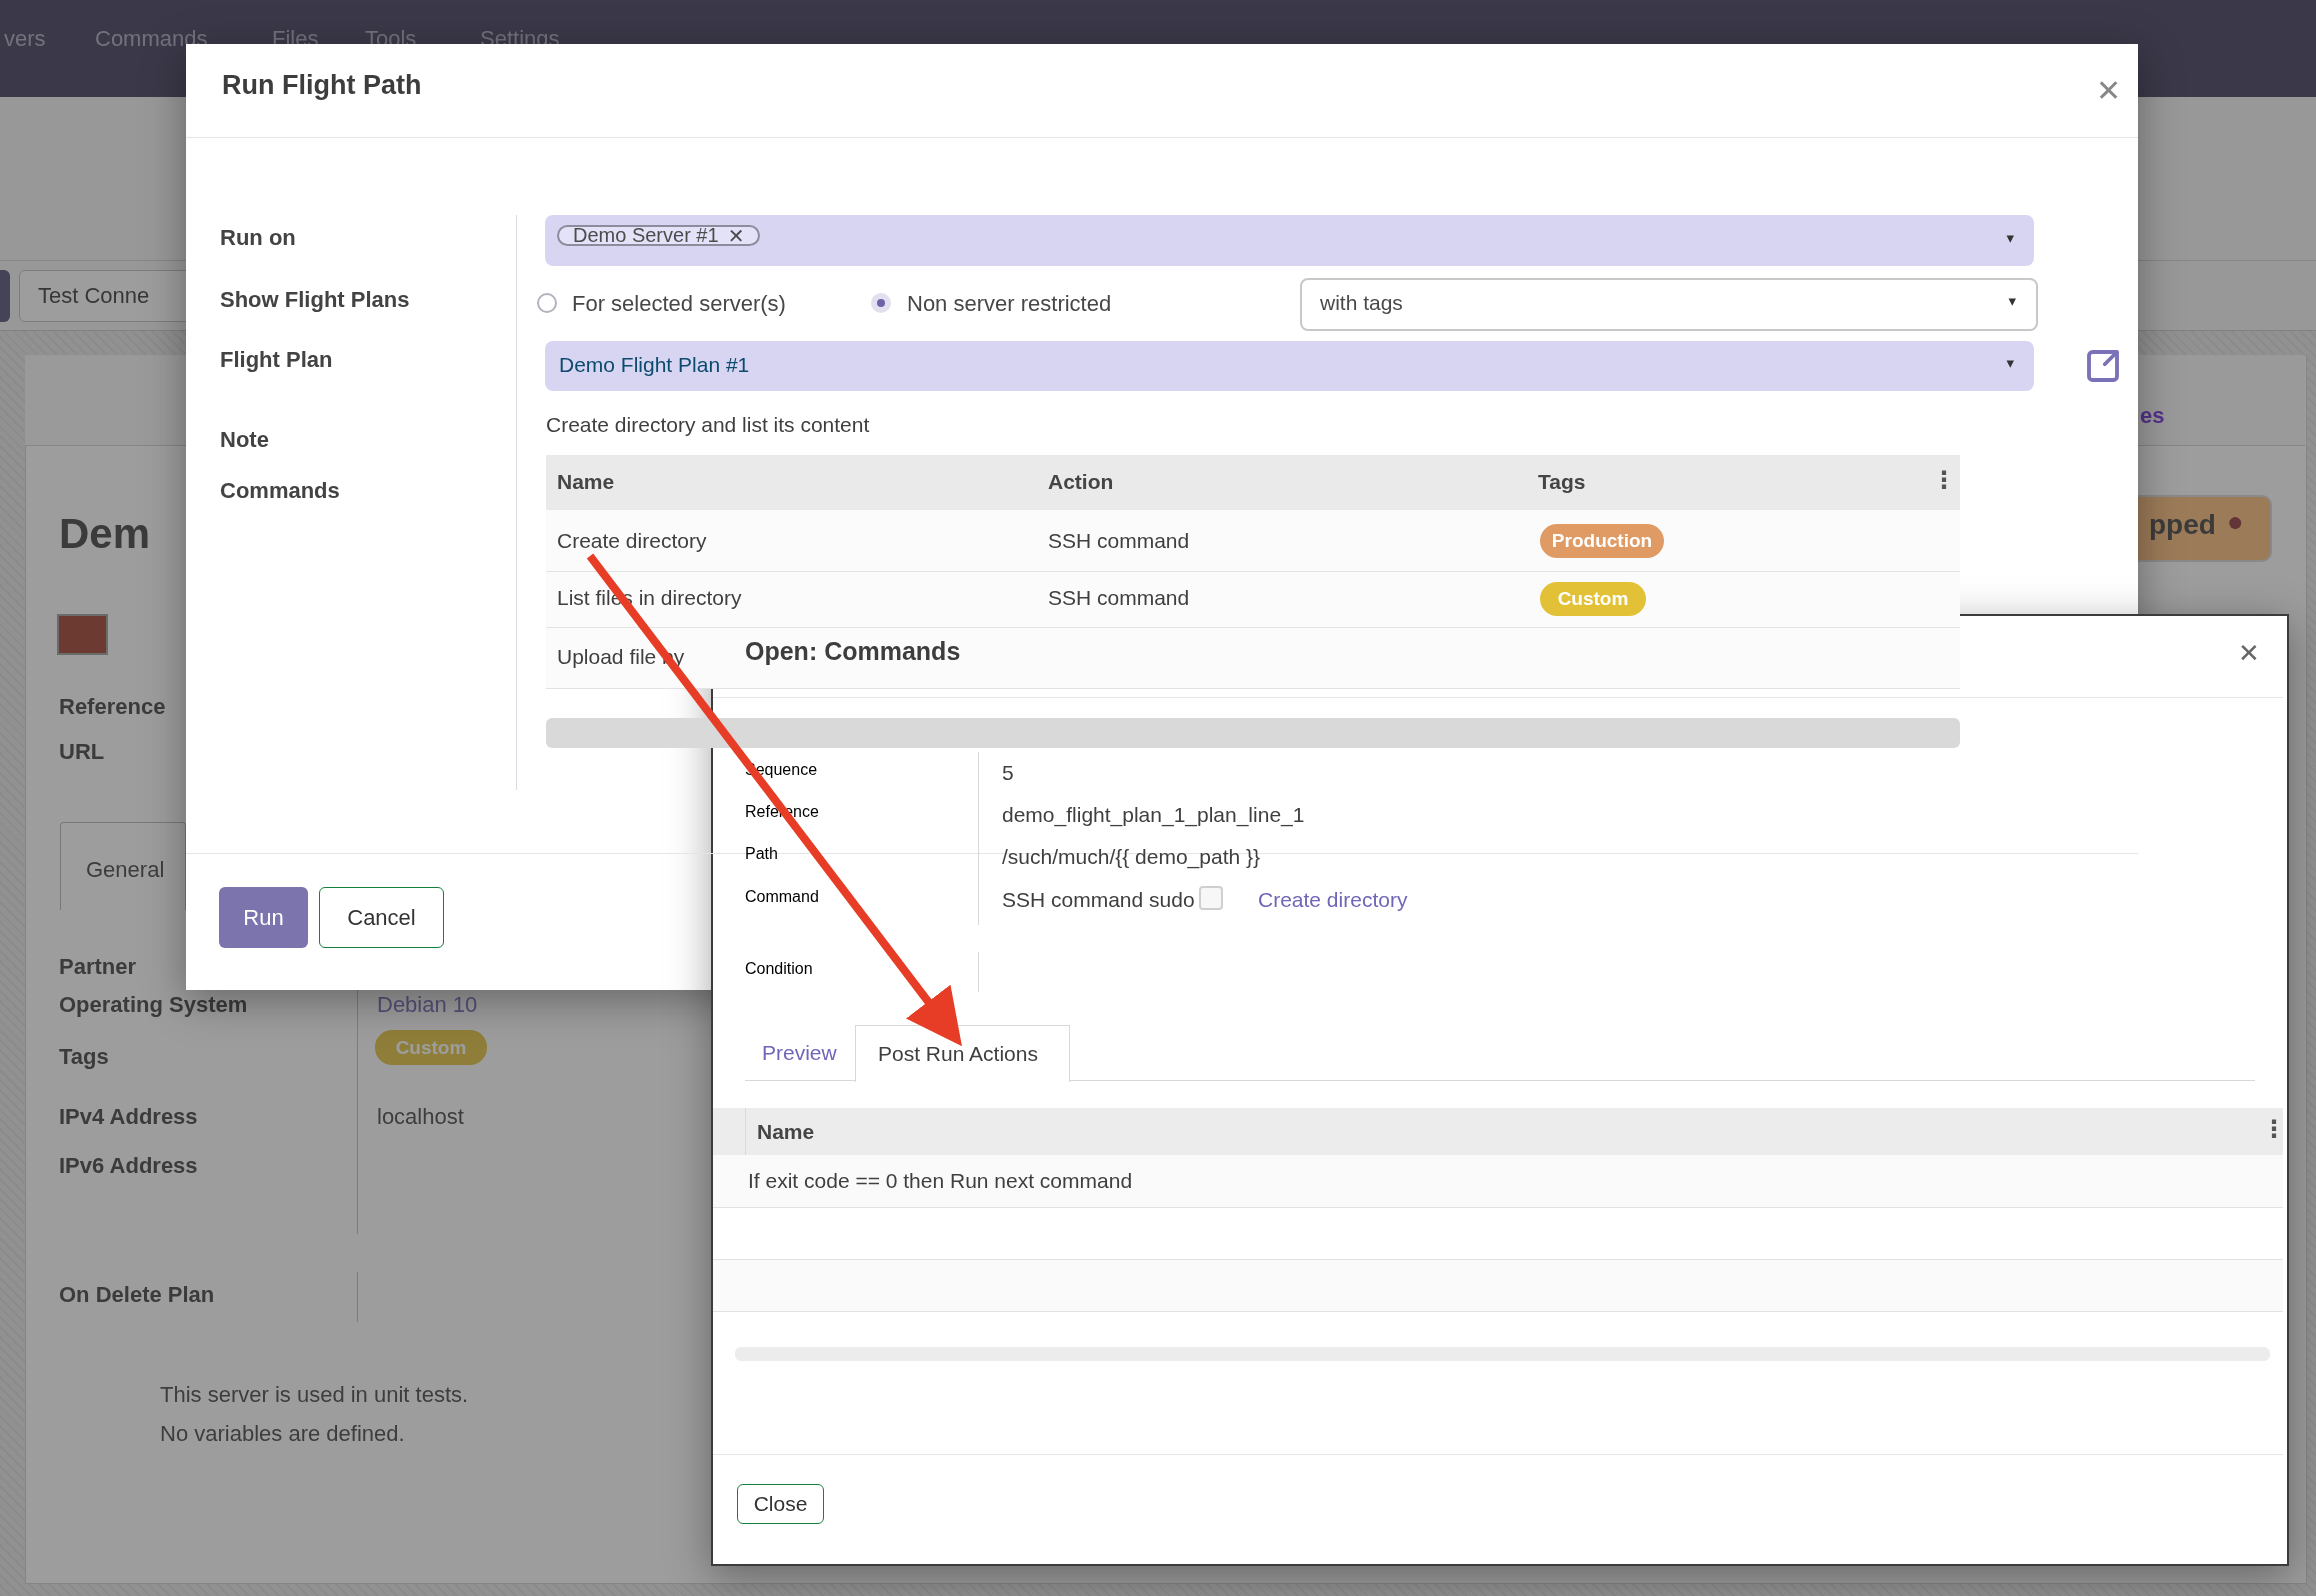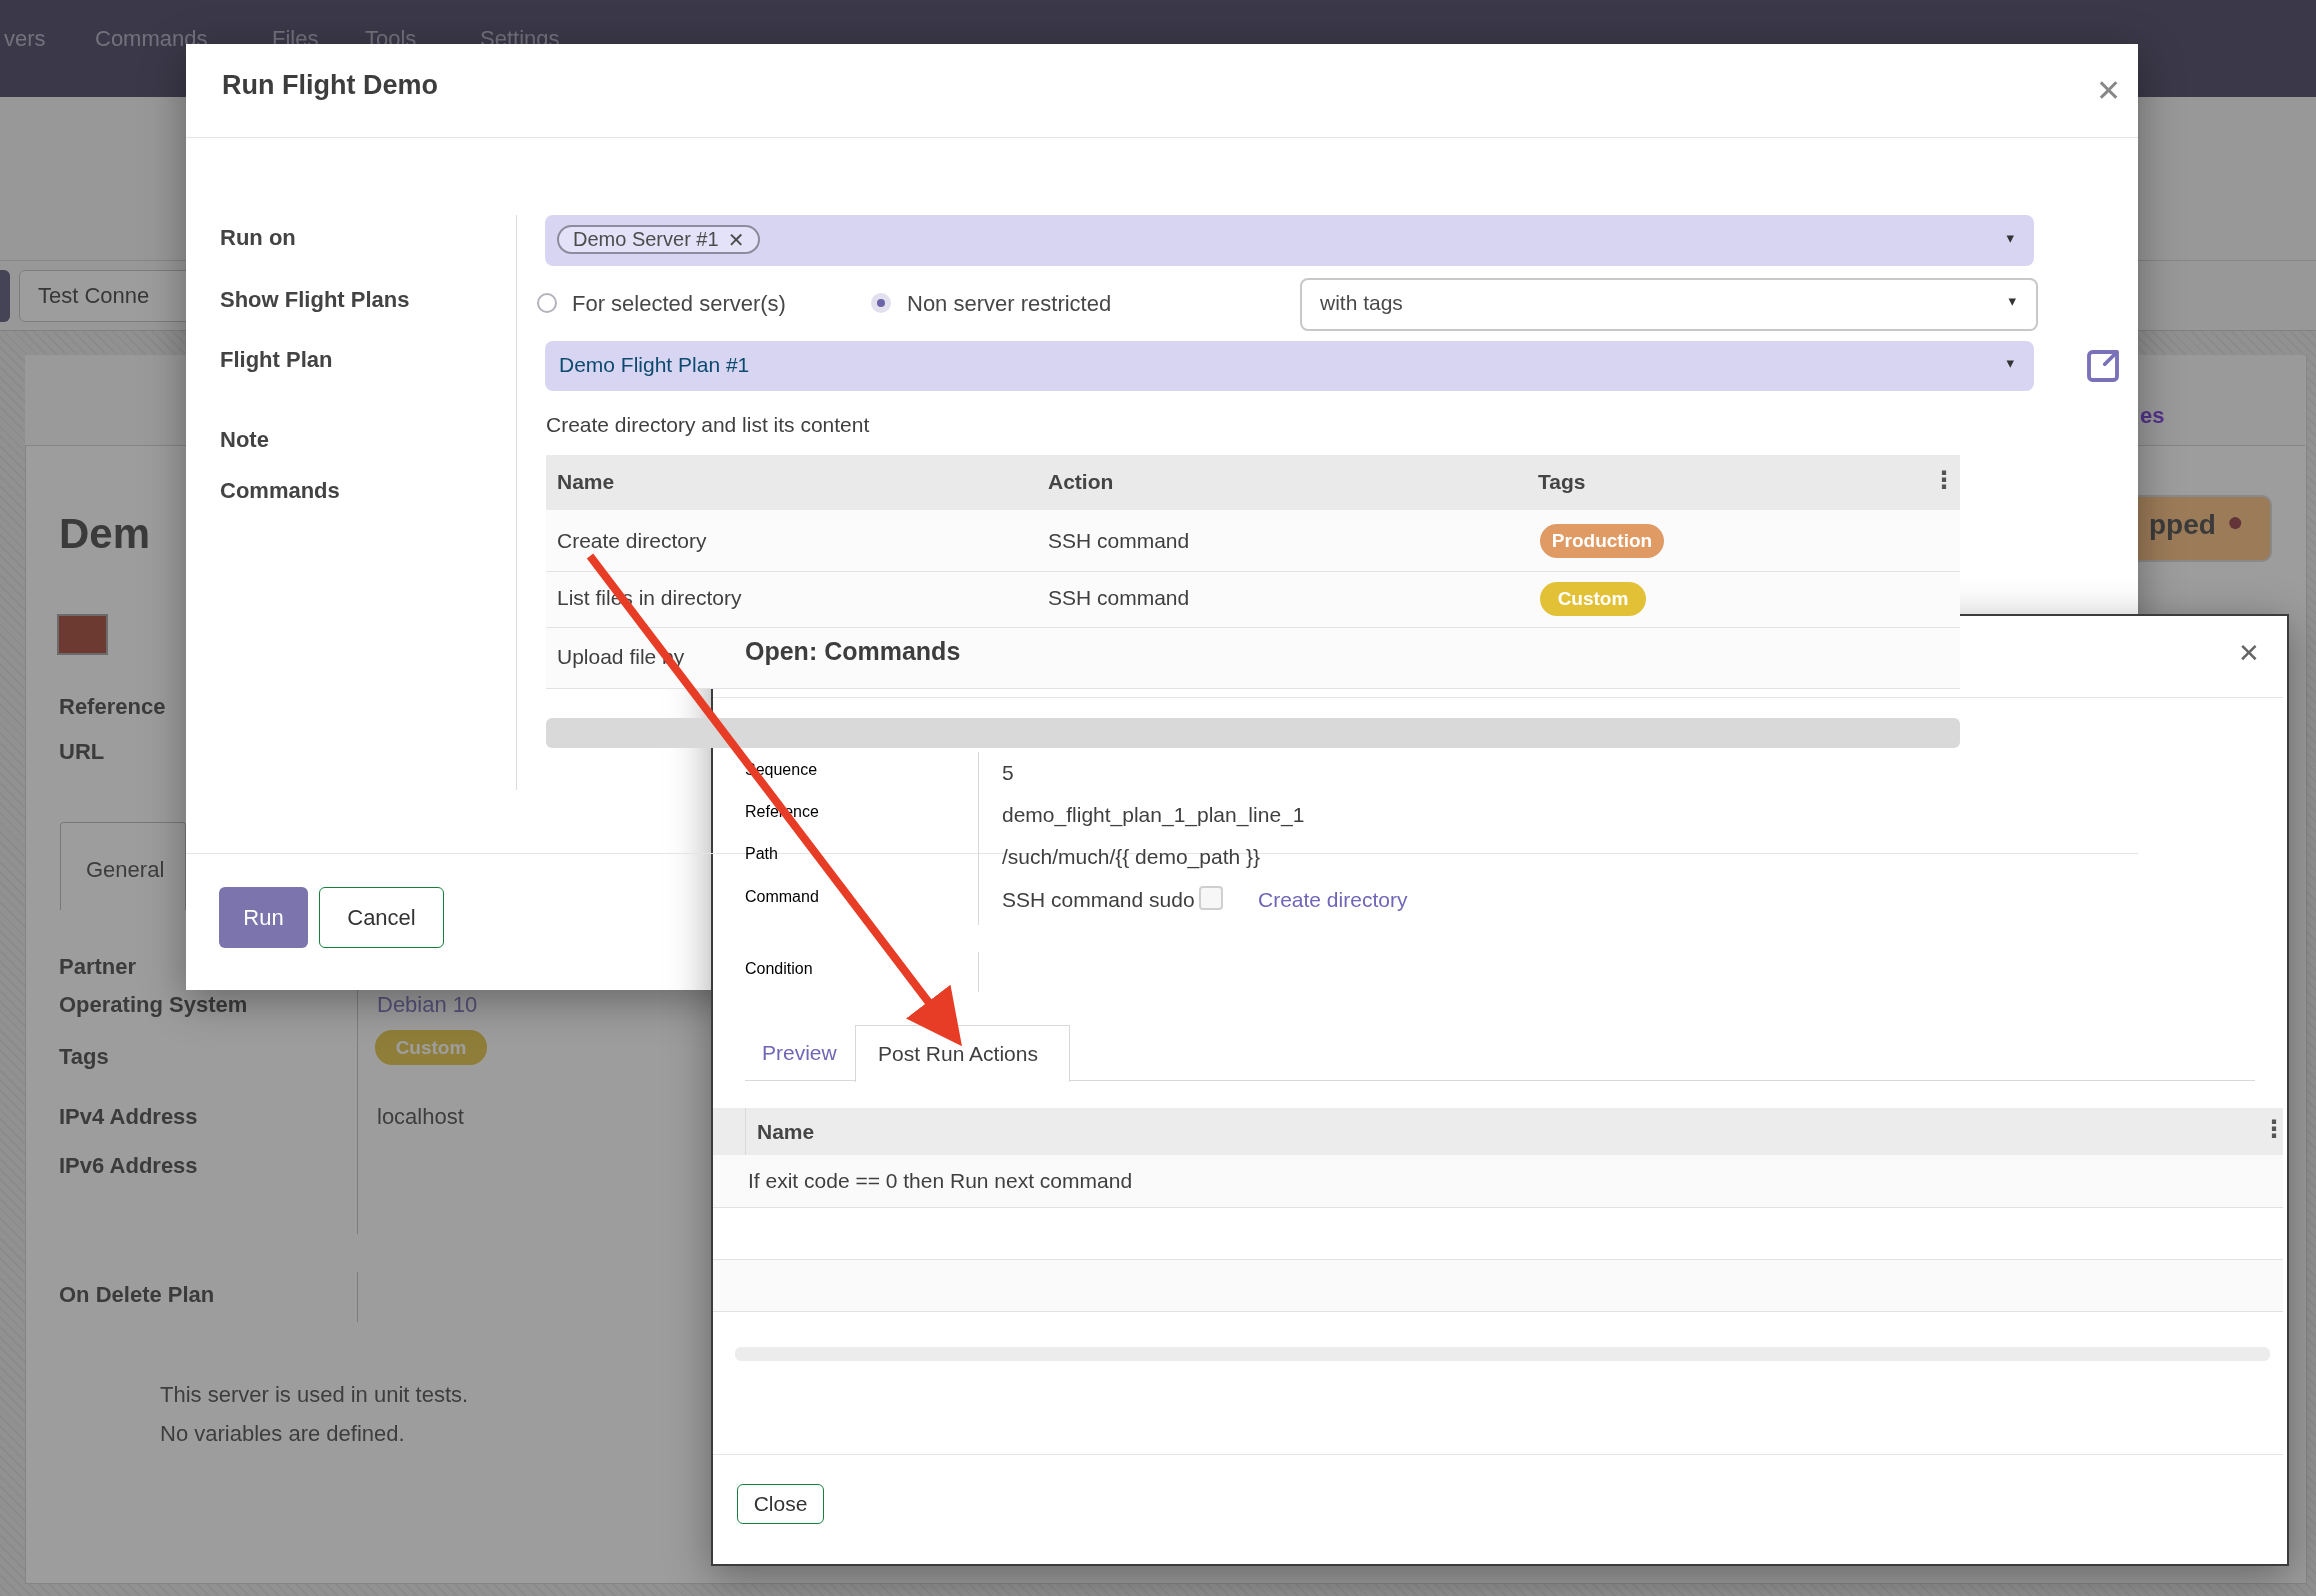--- a/index.html
+++ b/index.html
@@ -25,21 +25,21 @@
   .modal{background:#fff;z-index:20;}
   .m1{left:186px;top:44px;width:1952px;height:946px;box-shadow:0 10px 40px rgba(0,0,0,0.35);}
   .m2{left:711px;top:614px;width:1574px;height:948px;border:2px solid #3c3c3c;box-shadow:0 10px 40px rgba(0,0,0,0.35);}
   .mtitle{font-size:27px;font-weight:bold;color:#3d3d3d;}
   .xclose{font-size:30px;color:#888;cursor:pointer;line-height:1;}
   .flabel{font-size:22px;font-weight:bold;color:#434343;}
   .sep-h{height:1px;background:#e4e4ea;}
   .pinput{background:#d8d5f2;border-radius:8px;}
   .caret{font-size:15px;color:#333;}
   .tag-pill{border:2px solid #8c8c9c;border-radius:16px;background:#e4e2f8;
-            font-size:20px;color:#4c4c4c;display:flex;align-items:center;padding:0 14px;height:29px;box-sizing:border-box;}
+            font-size:20px;color:#4c4c4c;display:flex;align-items:center;padding:0 14px;height:21px;box-sizing:border-box;}
   .radio-label{font-size:22px;color:#474747;}
   .selbox{background:#fff;border:2px solid #c8c8c8;border-radius:8px;}
   .thead{background:#eaeaea;}
   .th{font-size:21px;font-weight:bold;color:#454545;}
   .td{font-size:21px;color:#3f3f3f;}
   .rowline{height:1px;background:#e2e2e2;}
   .badge{border-radius:17px;color:#fff;font-size:19px;font-weight:bold;
          display:flex;align-items:center;justify-content:center;}
   .btn{display:flex;align-items:center;justify-content:center;font-size:22px;border-radius:6px;box-sizing:border-box;cursor:pointer;}
   .btn-primary{background:#7b74ad;color:#fff;}
@@ -110,21 +110,21 @@
     <span>Custom</span>
   </div>
   <div class="abs value-text" style="left:377px;top:1104px;z-index:3;">localhost</div>
 
   <div class="abs value-text" style="left:160px;top:1382px;z-index:3;">This server is used in unit tests.</div>
   <div class="abs value-text" style="left:160px;top:1421px;z-index:3;">No variables are defined.</div>
 
   <div class="abs overlay"></div>
 
   <div class="abs modal m1"></div>
-  <div class="abs mtitle" style="left:222px;top:70px;z-index:21;">Run Flight Demo</div>
+  <div class="abs mtitle" style="left:222px;top:70px;z-index:21;">Run Flight Path</div>
   <div class="abs xclose" style="left:2096px;top:76px;z-index:21;">✕</div>
   <div class="abs sep-h" style="left:186px;top:137px;width:1952px;z-index:21;"></div>
 
   <div class="abs vline" style="left:516px;top:215px;height:575px;background:#dadae2;z-index:21;"></div>
 
   <div class="abs flabel" style="left:220px;top:225px;z-index:21;">Run on</div>
   <div class="abs flabel" style="left:220px;top:287px;z-index:21;">Show Flight Plans</div>
   <div class="abs flabel" style="left:220px;top:347px;z-index:21;">Flight Plan</div>
   <div class="abs flabel" style="left:220px;top:427px;z-index:21;">Note</div>
   <div class="abs flabel" style="left:220px;top:478px;z-index:21;">Commands</div>

